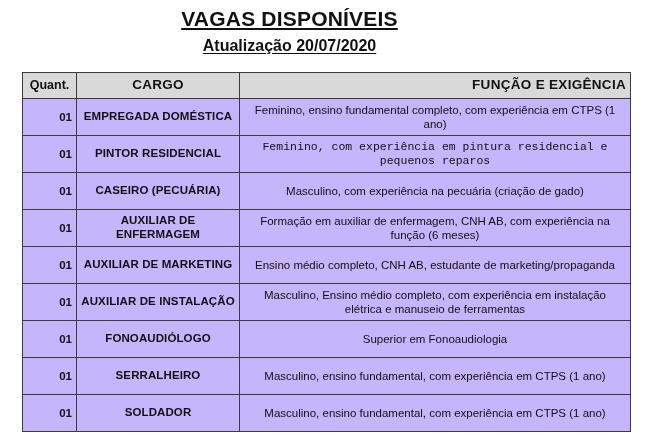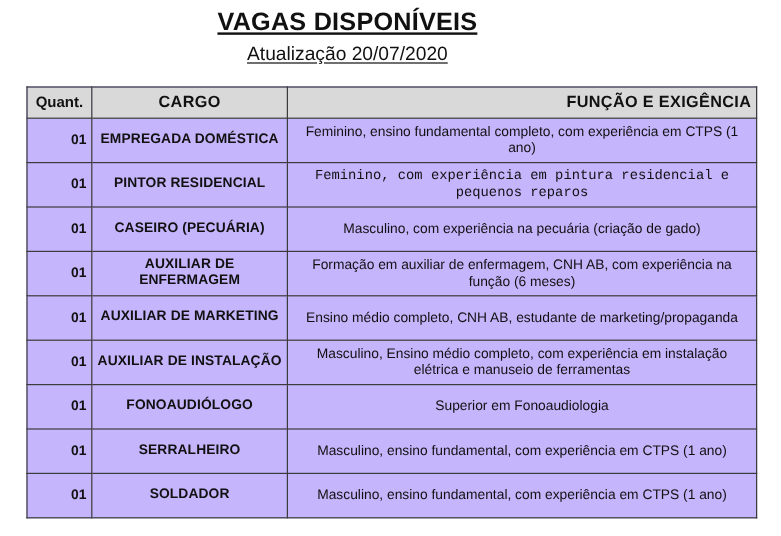--- a/index.html
+++ b/index.html
@@ -36,21 +36,21 @@
     text-decoration: underline;
     text-underline-offset: 2px;
     margin: 0;
     display: inline-block;
   }
   .sub-title-wrap {
     margin-top: 6px;
   }
   .sub-title {
     font-size: 16px;
-    font-weight: normal;
+    font-weight: bold;
     line-height: 1.15;
     text-decoration: underline;
     text-underline-offset: 2px;
     margin: 0;
     display: inline-block;
     text-align: right;
   }
 
   
   .table-wrap {

